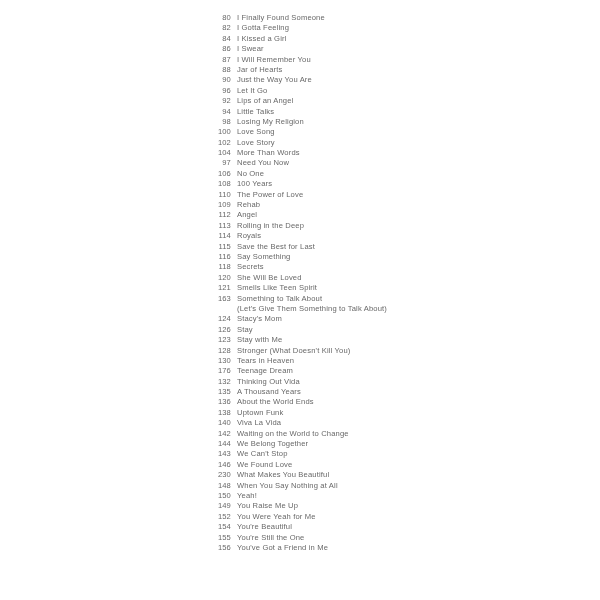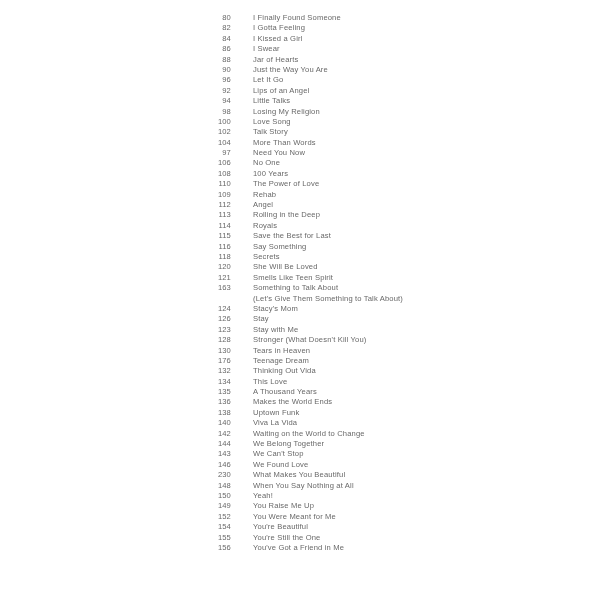--- a/index.html
+++ b/index.html
@@ -33,21 +33,21 @@
     white-space: nowrap;
   }
   .num {
     display: inline-block;
     width: 32px;
     text-align: right;
     flex: 0 0 32px;
   }
   .title {
     display: inline-block;
-    margin-left: 22px;
+    margin-left: 6px;
   }
 </style>
 </head>
 <body>
 
 <div class="page" style="--text-color: #686868;">
   <div class="song-index">
       <div class="row">
         <span class="num">80</span>
         <span class="title">I Finally Found Someone</span>
@@ -58,20 +58,24 @@
       </div>
       <div class="row">
         <span class="num">84</span>
         <span class="title">I Kissed a Girl</span>
       </div>
       <div class="row">
         <span class="num">86</span>
         <span class="title">I Swear</span>
       </div>
       <div class="row">
+        <span class="num">87</span>
+        <span class="title">I Will Remember You</span>
+      </div>
+      <div class="row">
         <span class="num">88</span>
         <span class="title">Jar of Hearts</span>
       </div>
       <div class="row">
         <span class="num">90</span>
         <span class="title">Just the Way You Are</span>
       </div>
       <div class="row">
         <span class="num">96</span>
         <span class="title">Let It Go</span>
@@ -87,21 +91,21 @@
       <div class="row">
         <span class="num">98</span>
         <span class="title">Losing My Religion</span>
       </div>
       <div class="row">
         <span class="num">100</span>
         <span class="title">Love Song</span>
       </div>
       <div class="row">
         <span class="num">102</span>
-        <span class="title">Talk Story</span>
+        <span class="title">Love Story</span>
       </div>
       <div class="row">
         <span class="num">104</span>
         <span class="title">More Than Words</span>
       </div>
       <div class="row">
         <span class="num">97</span>
         <span class="title">Need You Now</span>
       </div>
       <div class="row">
@@ -182,30 +186,26 @@
       </div>
       <div class="row">
         <span class="num">176</span>
         <span class="title">Teenage Dream</span>
       </div>
       <div class="row">
         <span class="num">132</span>
         <span class="title">Thinking Out Vida</span>
       </div>
       <div class="row">
-        <span class="num">134</span>
-        <span class="title">This Love</span>
-      </div>
-      <div class="row">
         <span class="num">135</span>
         <span class="title">A Thousand Years</span>
       </div>
       <div class="row">
         <span class="num">136</span>
-        <span class="title">Makes the World Ends</span>
+        <span class="title">About the World Ends</span>
       </div>
       <div class="row">
         <span class="num">138</span>
         <span class="title">Uptown Funk</span>
       </div>
       <div class="row">
         <span class="num">140</span>
         <span class="title">Viva La Vida</span>
       </div>
       <div class="row">
@@ -235,21 +235,21 @@
       <div class="row">
         <span class="num">150</span>
         <span class="title">Yeah!</span>
       </div>
       <div class="row">
         <span class="num">149</span>
         <span class="title">You Raise Me Up</span>
       </div>
       <div class="row">
         <span class="num">152</span>
-        <span class="title">You Were Meant for Me</span>
+        <span class="title">You Were Yeah for Me</span>
       </div>
       <div class="row">
         <span class="num">154</span>
         <span class="title">You're Beautiful</span>
       </div>
       <div class="row">
         <span class="num">155</span>
         <span class="title">You're Still the One</span>
       </div>
       <div class="row">

